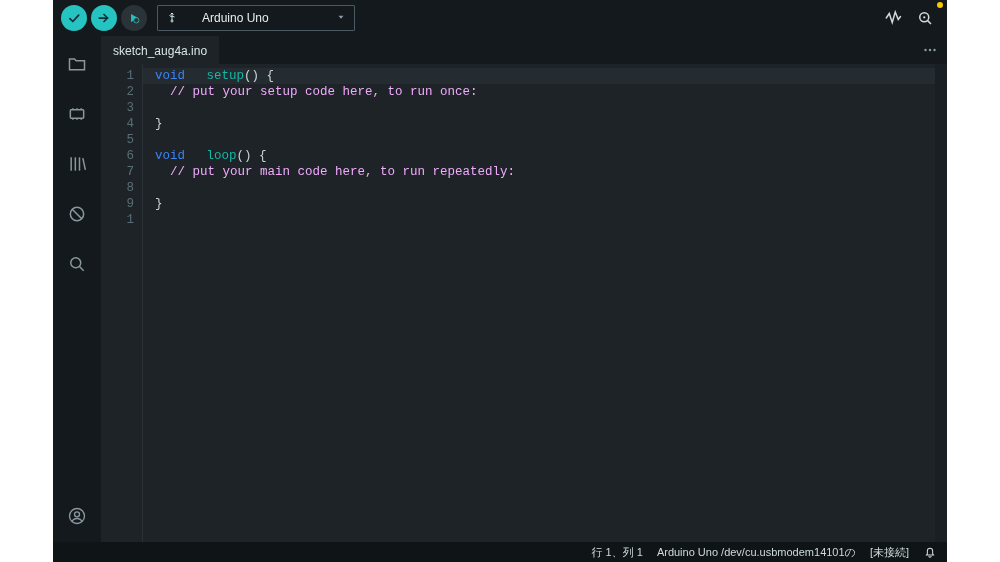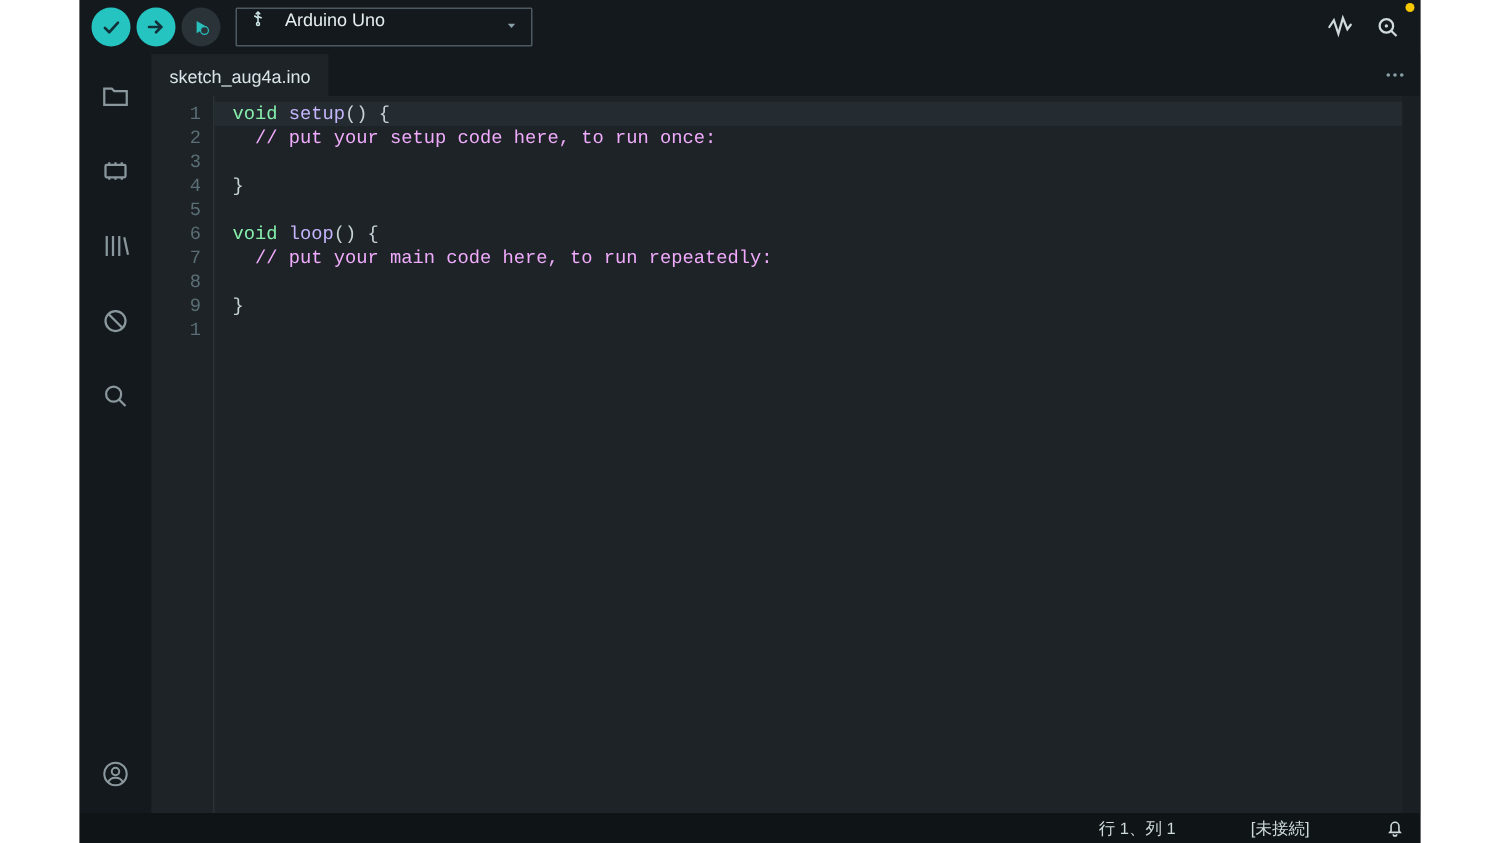--- a/index.html
+++ b/index.html
@@ -52,25 +52,25 @@
   .tb-btn.teal { background: #26c4c0; }
   .tb-btn.dark { background: #2a3338; }
   .tb-btn svg { width: 14px; height: 14px; }
   .board-select {
     margin-left: 6px;
     height: 26px;
     width: 198px;
     border: 1px solid #4a5a60;
     border-radius: 1px;
     display: flex;
-    align-items: flex-start;
+    align-items: center;
     padding: 0 8px;
     color: #e6eef0;
     font-size: 12px;
-    gap: 12px;
+    gap: 24px;
     cursor: pointer;
     position: relative;
   }
   .board-select .chev {
     position: absolute;
     right: 8px;
     top: 50%;
     transform: translateY(-50%);
     color: #8aa0a8;
   }
@@ -163,22 +163,22 @@
   }
   .gutter div { height: 16px; }
   .code {
     flex: 1;
     padding: 4px 0 4px 12px;
     color: #c8d3d8;
     white-space: pre;
   }
   .code .line { height: 16px; }
   .code .line.current { background: #252c31; margin-left:-12px; padding-left:12px; }
-  .tok-kw { color: #86efac; }
-  .tok-fn { color: #c4b5fd; }
+  .tok-kw { color: #3b82f6; }
+  .tok-fn { color: #14b8a6; margin-left: 14px; }
   .tok-punc { color: #c8d3d8; }
   .tok-cmt { color: #f0abfc; }
   
   .overview-ruler {
     width: 12px;
     background: #1a1f23;
   }
   
   .statusbar {
     height: 22px;
@@ -196,21 +196,21 @@
     height: 20px;
     background: #0f1417;
     display: flex;
     align-items: center;
     justify-content: flex-end;
     padding: 0 10px;
     gap: 14px;
     color: #cfdadd;
     font-size: 11px;
   }
-  .statusbar .sb-field { cursor: pointer; margin-left: 36px; }
+  .statusbar .sb-field { cursor: pointer; }
   .statusbar svg { width: 14px; height: 14px; vertical-align: middle; }
 </style>
 </head>
 <body>
 
 <div class="app-window">
 
   <div class="toolbar">
     <div class="tb-btn teal">
       <svg viewBox="0 0 24 24" fill="none" stroke="#13313a" stroke-width="3" stroke-linecap="round" stroke-linejoin="round">
@@ -339,20 +339,21 @@
             <div>1</div>
           </div>
         <div class="code" id="code"><div class="line current"><span class="tok-kw">void</span><span> </span><span class="tok-fn">setup</span><span class="tok-punc">() {</span></div><div class="line"><span>  </span><span class="tok-cmt">// put your setup code here, to run once:</span></div><div class="line">&nbsp;</div><div class="line"><span class="tok-punc">}</span></div><div class="line">&nbsp;</div><div class="line"><span class="tok-kw">void</span><span> </span><span class="tok-fn">loop</span><span class="tok-punc">() {</span></div><div class="line"><span>  </span><span class="tok-cmt">// put your main code here, to run repeatedly:</span></div><div class="line">&nbsp;</div><div class="line"><span class="tok-punc">}</span></div><div class="line">&nbsp;</div></div>
         <div class="overview-ruler"></div>
       </div>
     </div>
   </div>
 
   <div class="statusbar">
     <span class="sb-field">行 1、列 1</span>
+    <span class="sb-field">Arduino Uno /dev/cu.usbmodem14101の</span>
     <span class="sb-field">[未接続]</span>
     <span class="sb-field">
       <svg viewBox="0 0 24 24" fill="none" stroke="currentColor" stroke-width="1.8">
           <path d="M6 17h12l-1.5-2V10a4.5 4.5 0 0 0-9 0v5L6 17z"></path>
           <path d="M10 19a2 2 0 0 0 4 0"></path>
         </svg>
     </span>
   </div>
 
 </div>

